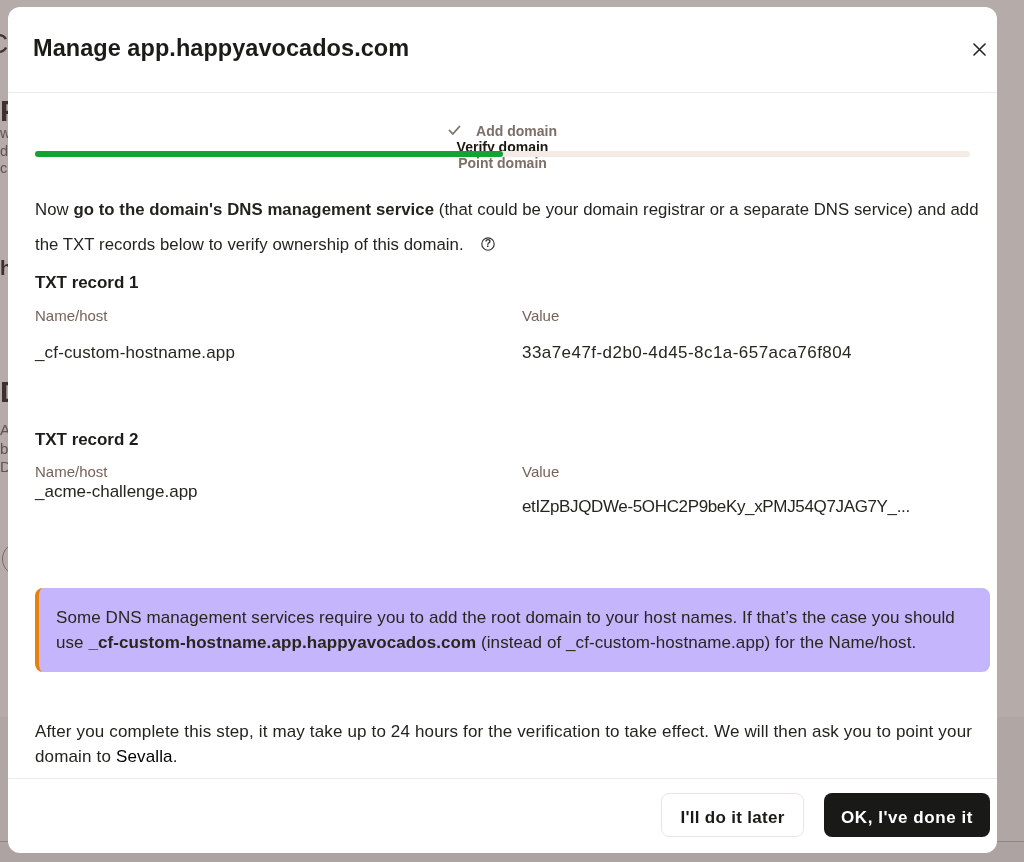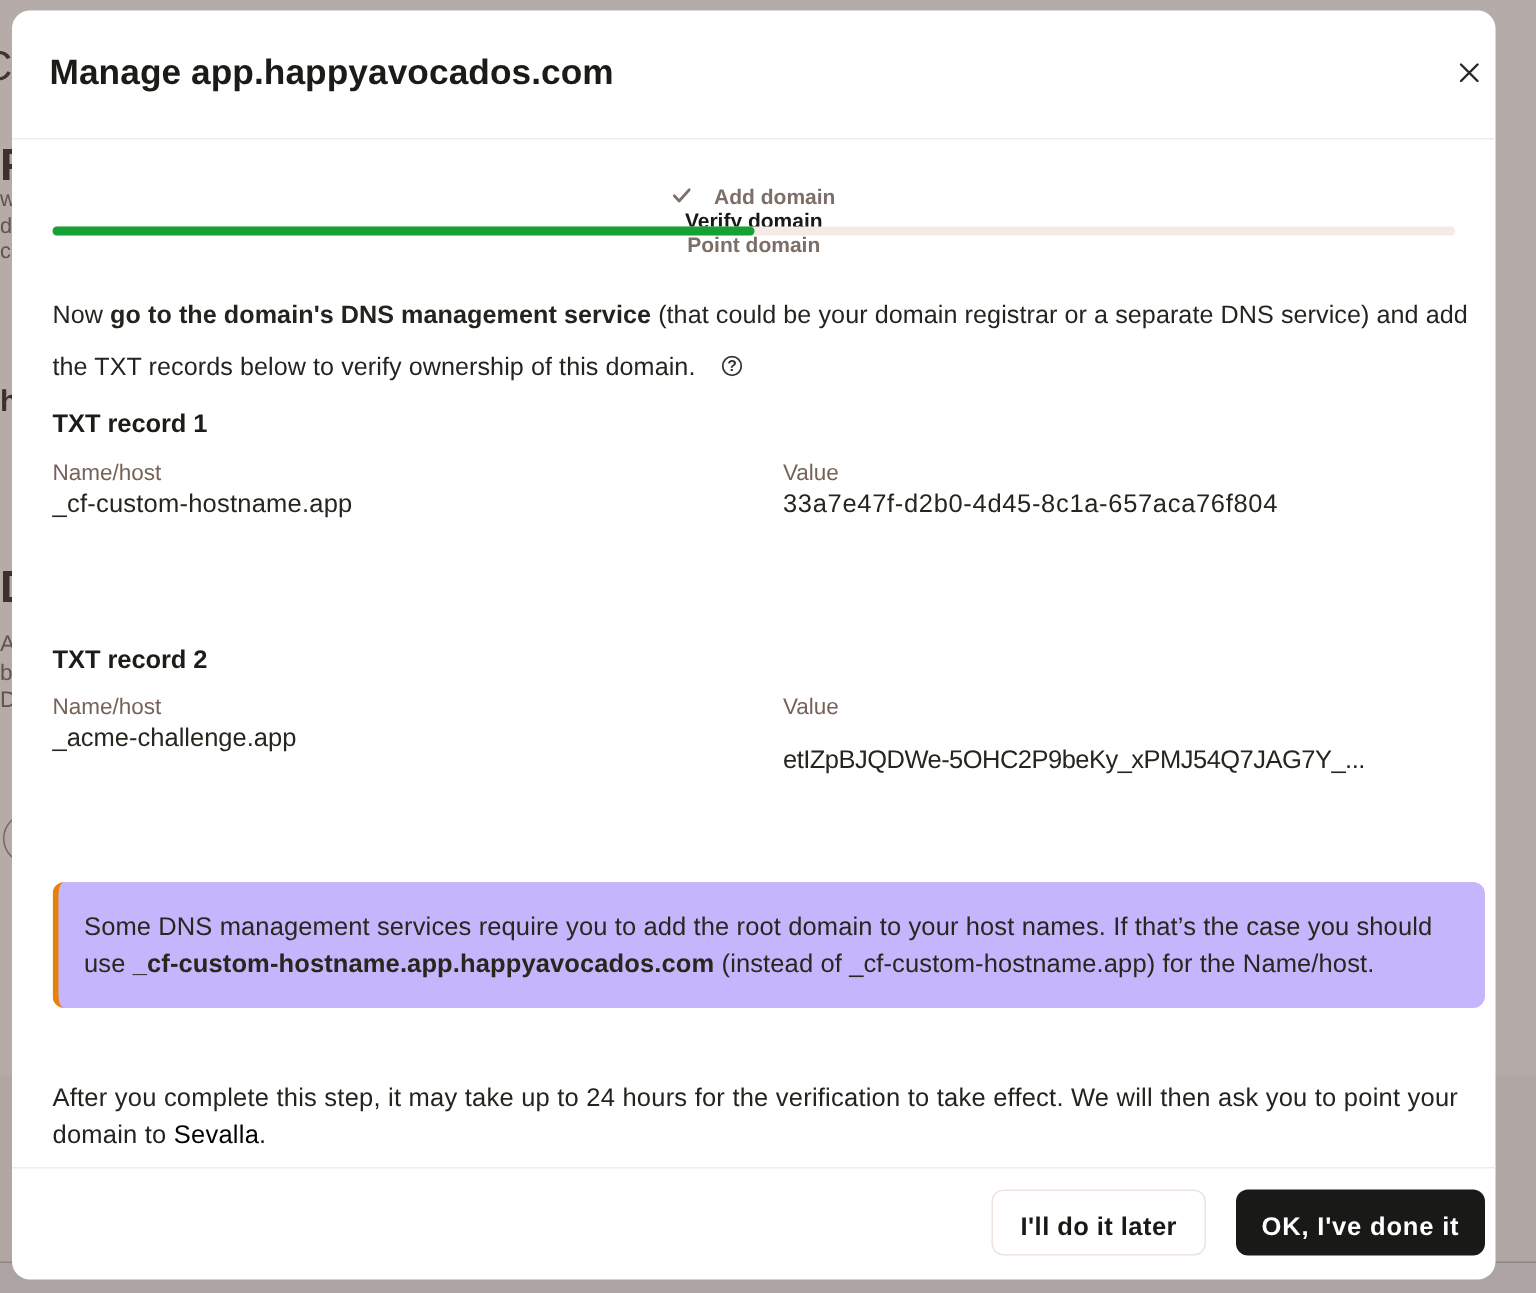--- a/index.html
+++ b/index.html
@@ -25,21 +25,21 @@
   .chk { display:inline-block; margin-right:15px; position:relative; top:0px; }
   .pbar { position:absolute; left:27px; right:27px; top:144px; height:6px; border-radius:3px; background:#f4ebe7; }
   .pfill { width:50%; height:100%; border-radius:3px; background:#16a135; }
   .para1 { position:absolute; left:27px; top:185px; font-size:16.75px; letter-spacing:0.05px; line-height:35px; color:#24241f; }
   .b { font-weight:700; }
   .helpic { display:inline-block; vertical-align:-1px; margin-left:17px; }
   .rech { position:absolute; left:27px; font-size:17px; font-weight:700; color:#1c1c18; letter-spacing:-0.05px; }
   .cols { position:absolute; left:27px; right:27px; display:flex; }
   .cols > div:first-child { width:487px; }
   .lbl { font-size:15px; color:#776259; }
-  .val { font-size:17px; color:#26261f; margin-top:2px; }
+  .val { font-size:17px; color:#26261f; margin-top:19px; }
   .ybox { position:absolute; left:27px; top:581px; width:955px; height:84px; background:#c4b5fd; border-left:4px solid #e5820e; border-radius:8px; padding:17px 20px 0 17px; font-size:17px; letter-spacing:0.08px; line-height:25.4px; color:#27271d; }
   .para2 { position:absolute; left:27px; top:712px; font-size:17px; letter-spacing:0.15px; line-height:25.3px; color:#24241f; }
   .fdiv { position:absolute; left:0; right:0; top:771px; border-top:1px solid #f1ebe7; }
   .btn { position:absolute; top:786px; height:44px; border-radius:8px; font-weight:700; display:flex; align-items:center; justify-content:center; padding-top:5px; }
   .btn.ghost { left:653px; width:143px; background:#fff; border:1px solid #eee3dd; color:#191916; font-size:17px; letter-spacing:0.3px; }
   .btn.dark { left:816px; width:166px; background:#191917; color:#fff; font-size:17px; letter-spacing:0.55px; }
 </style>
 </head>
 <body>
   <div class="underlay">

